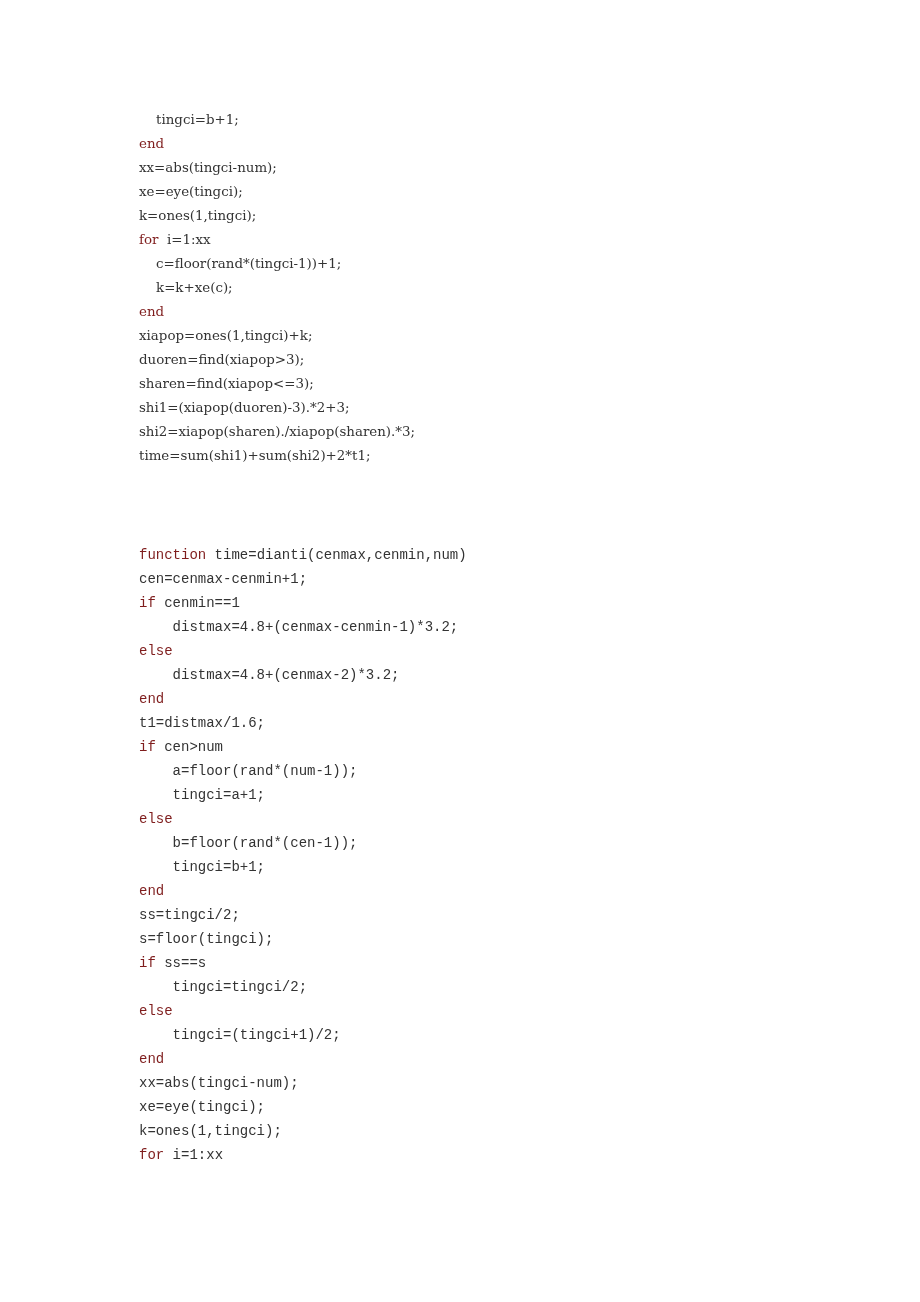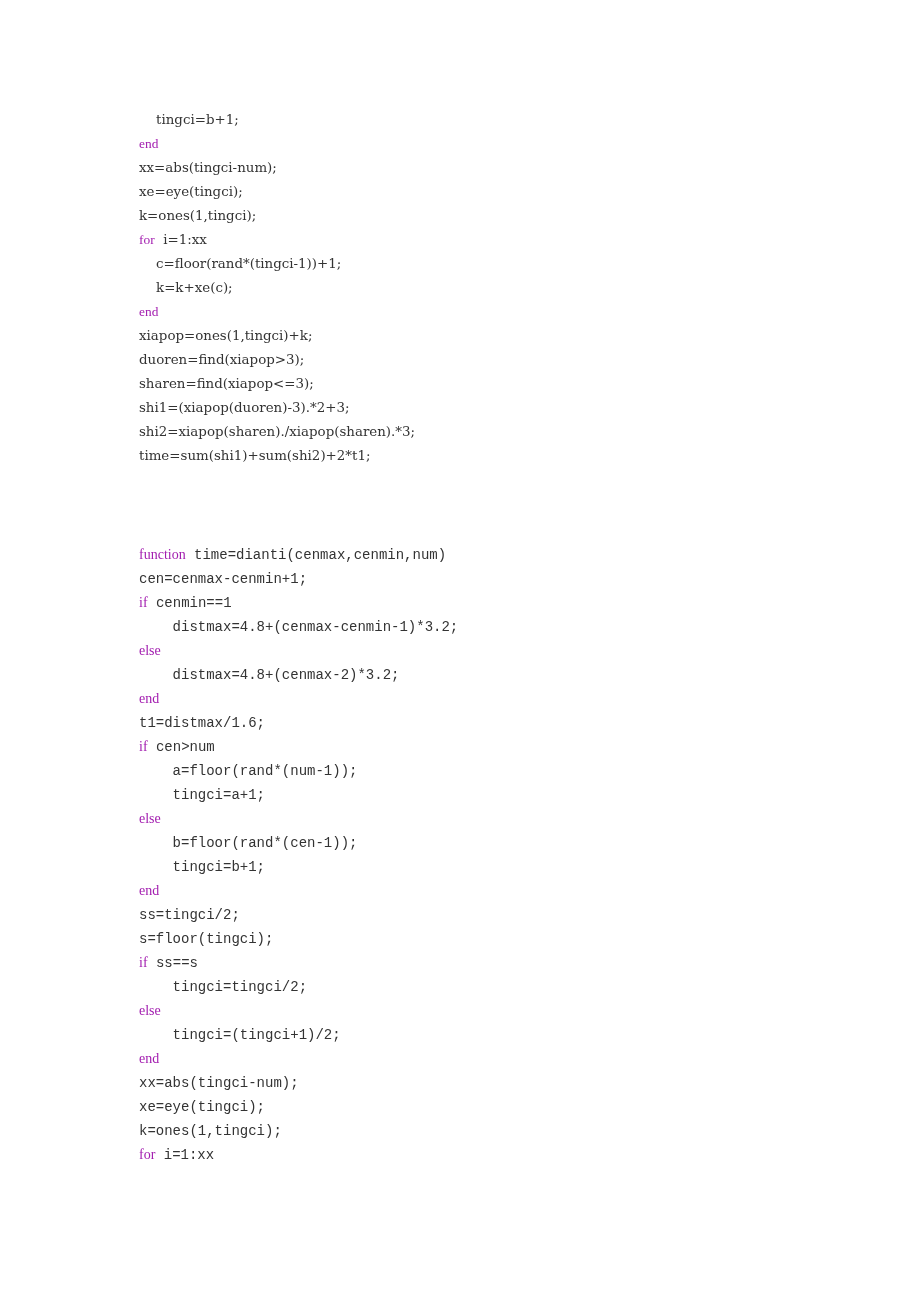--- a/index.html
+++ b/index.html
@@ -62,22 +62,21 @@
   .code-line {
     display: block;
     white-space: pre;
     height: 24px;
     line-height: 24px;
     margin: 0;
     padding: 0;
   }
 
   .kw {
-    color: #a21caf;
-    font-family: Liberation Serif, serif;
+    color: #7f1d1d;
   }
   .txt {
     color: #333333;
   }
 </style>
 </head>
 <body>
 
 <div id="page">
 

